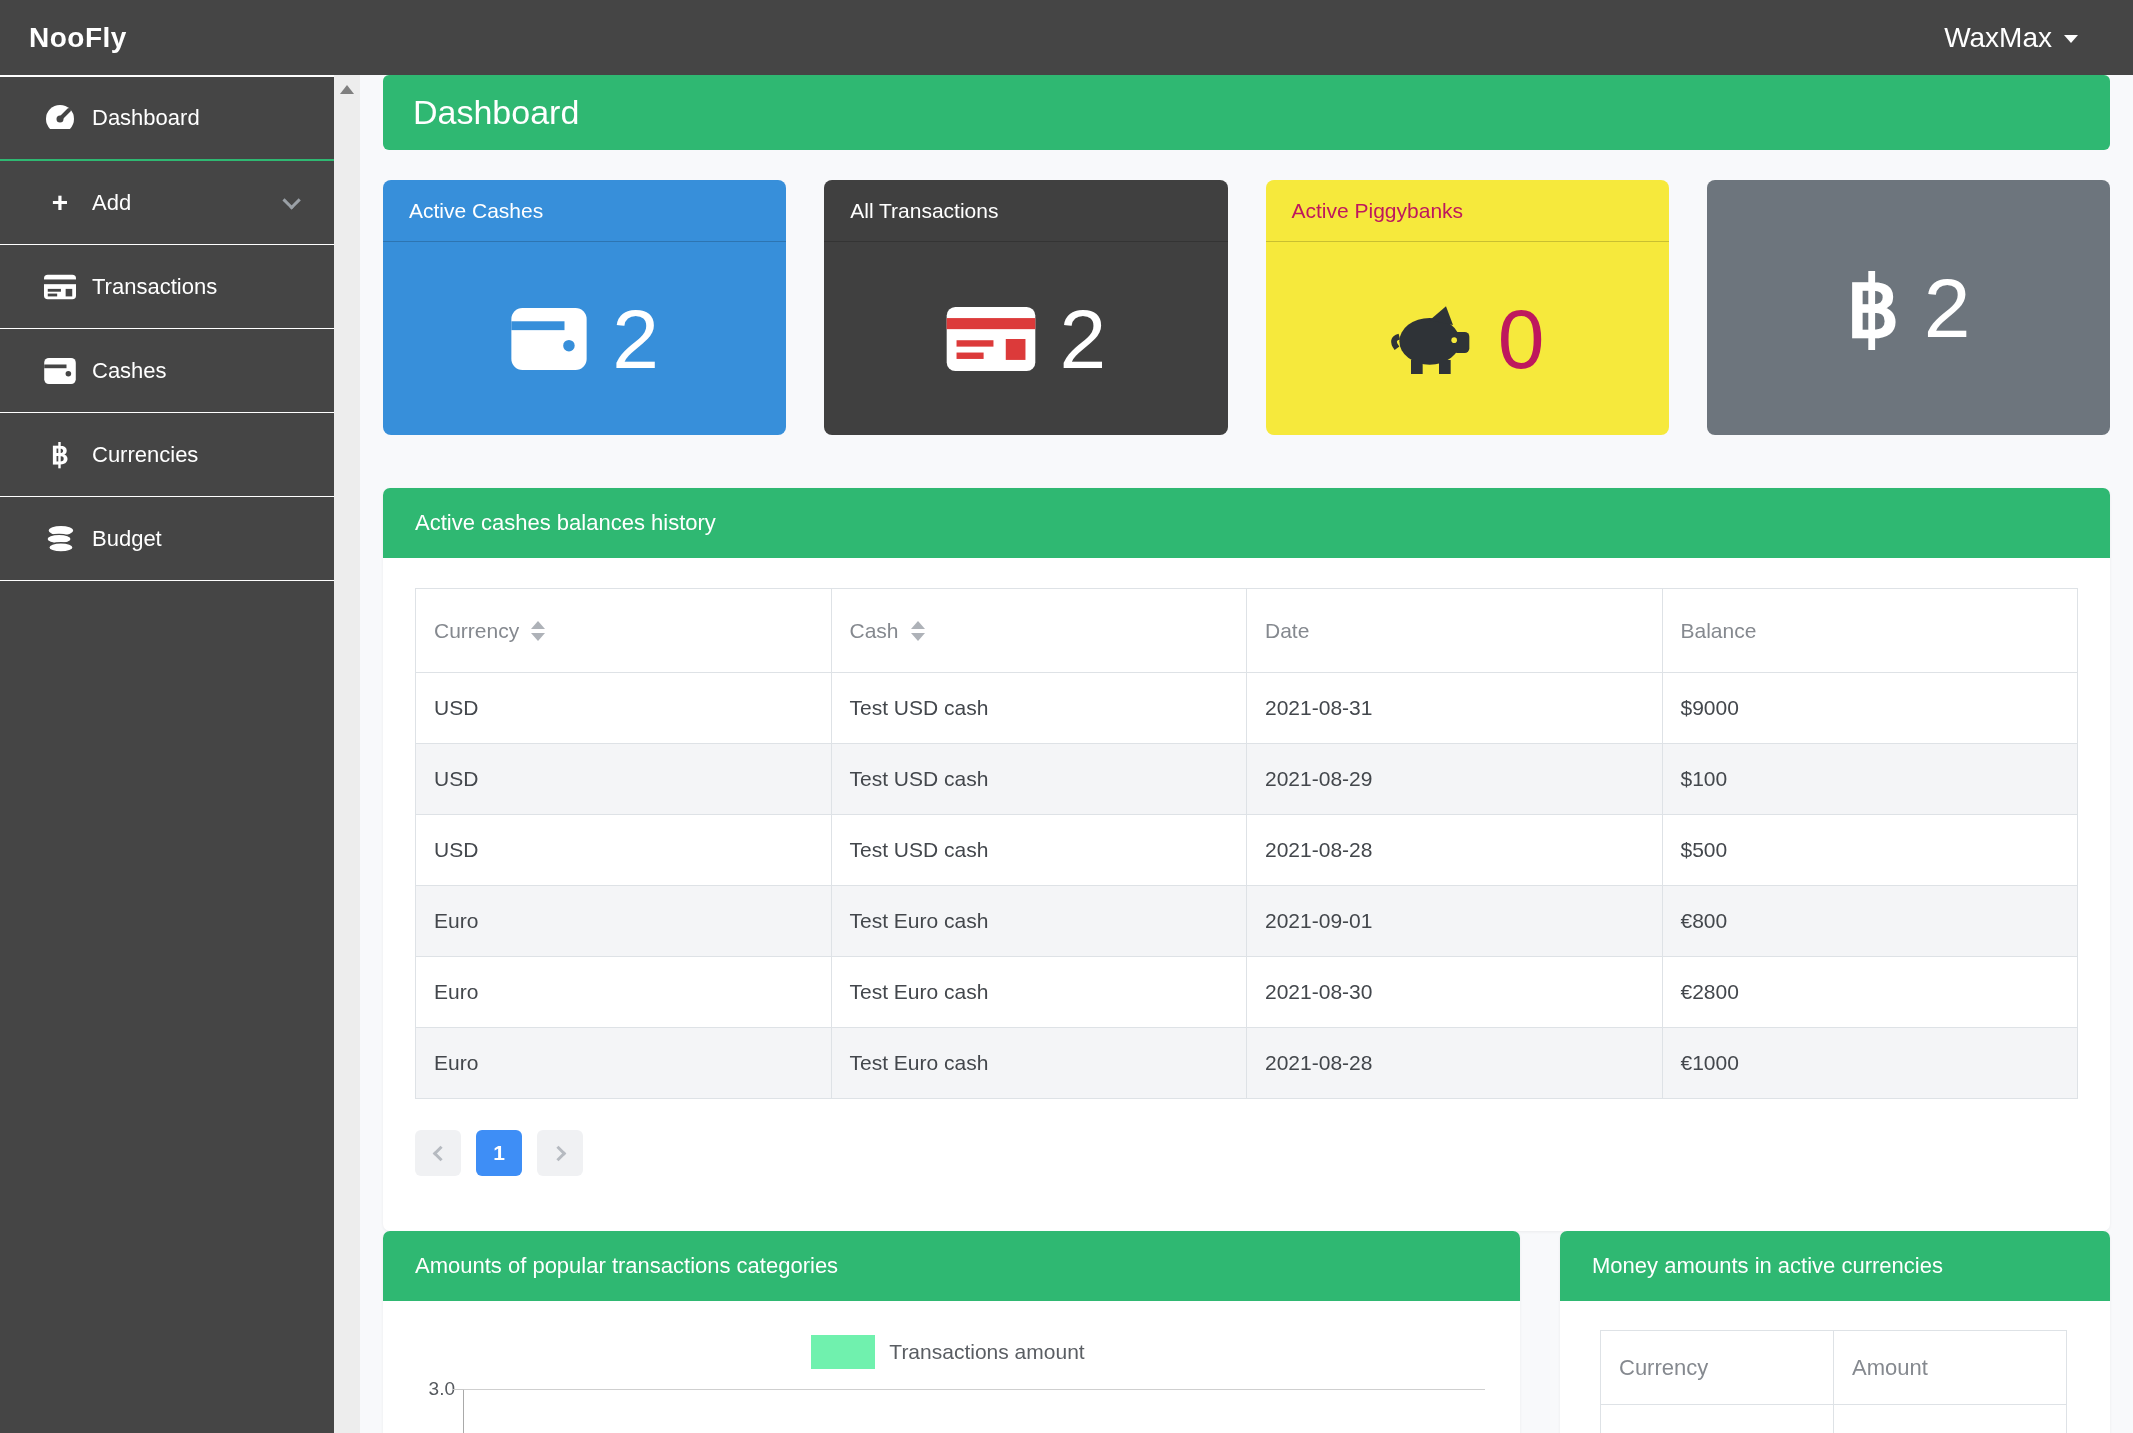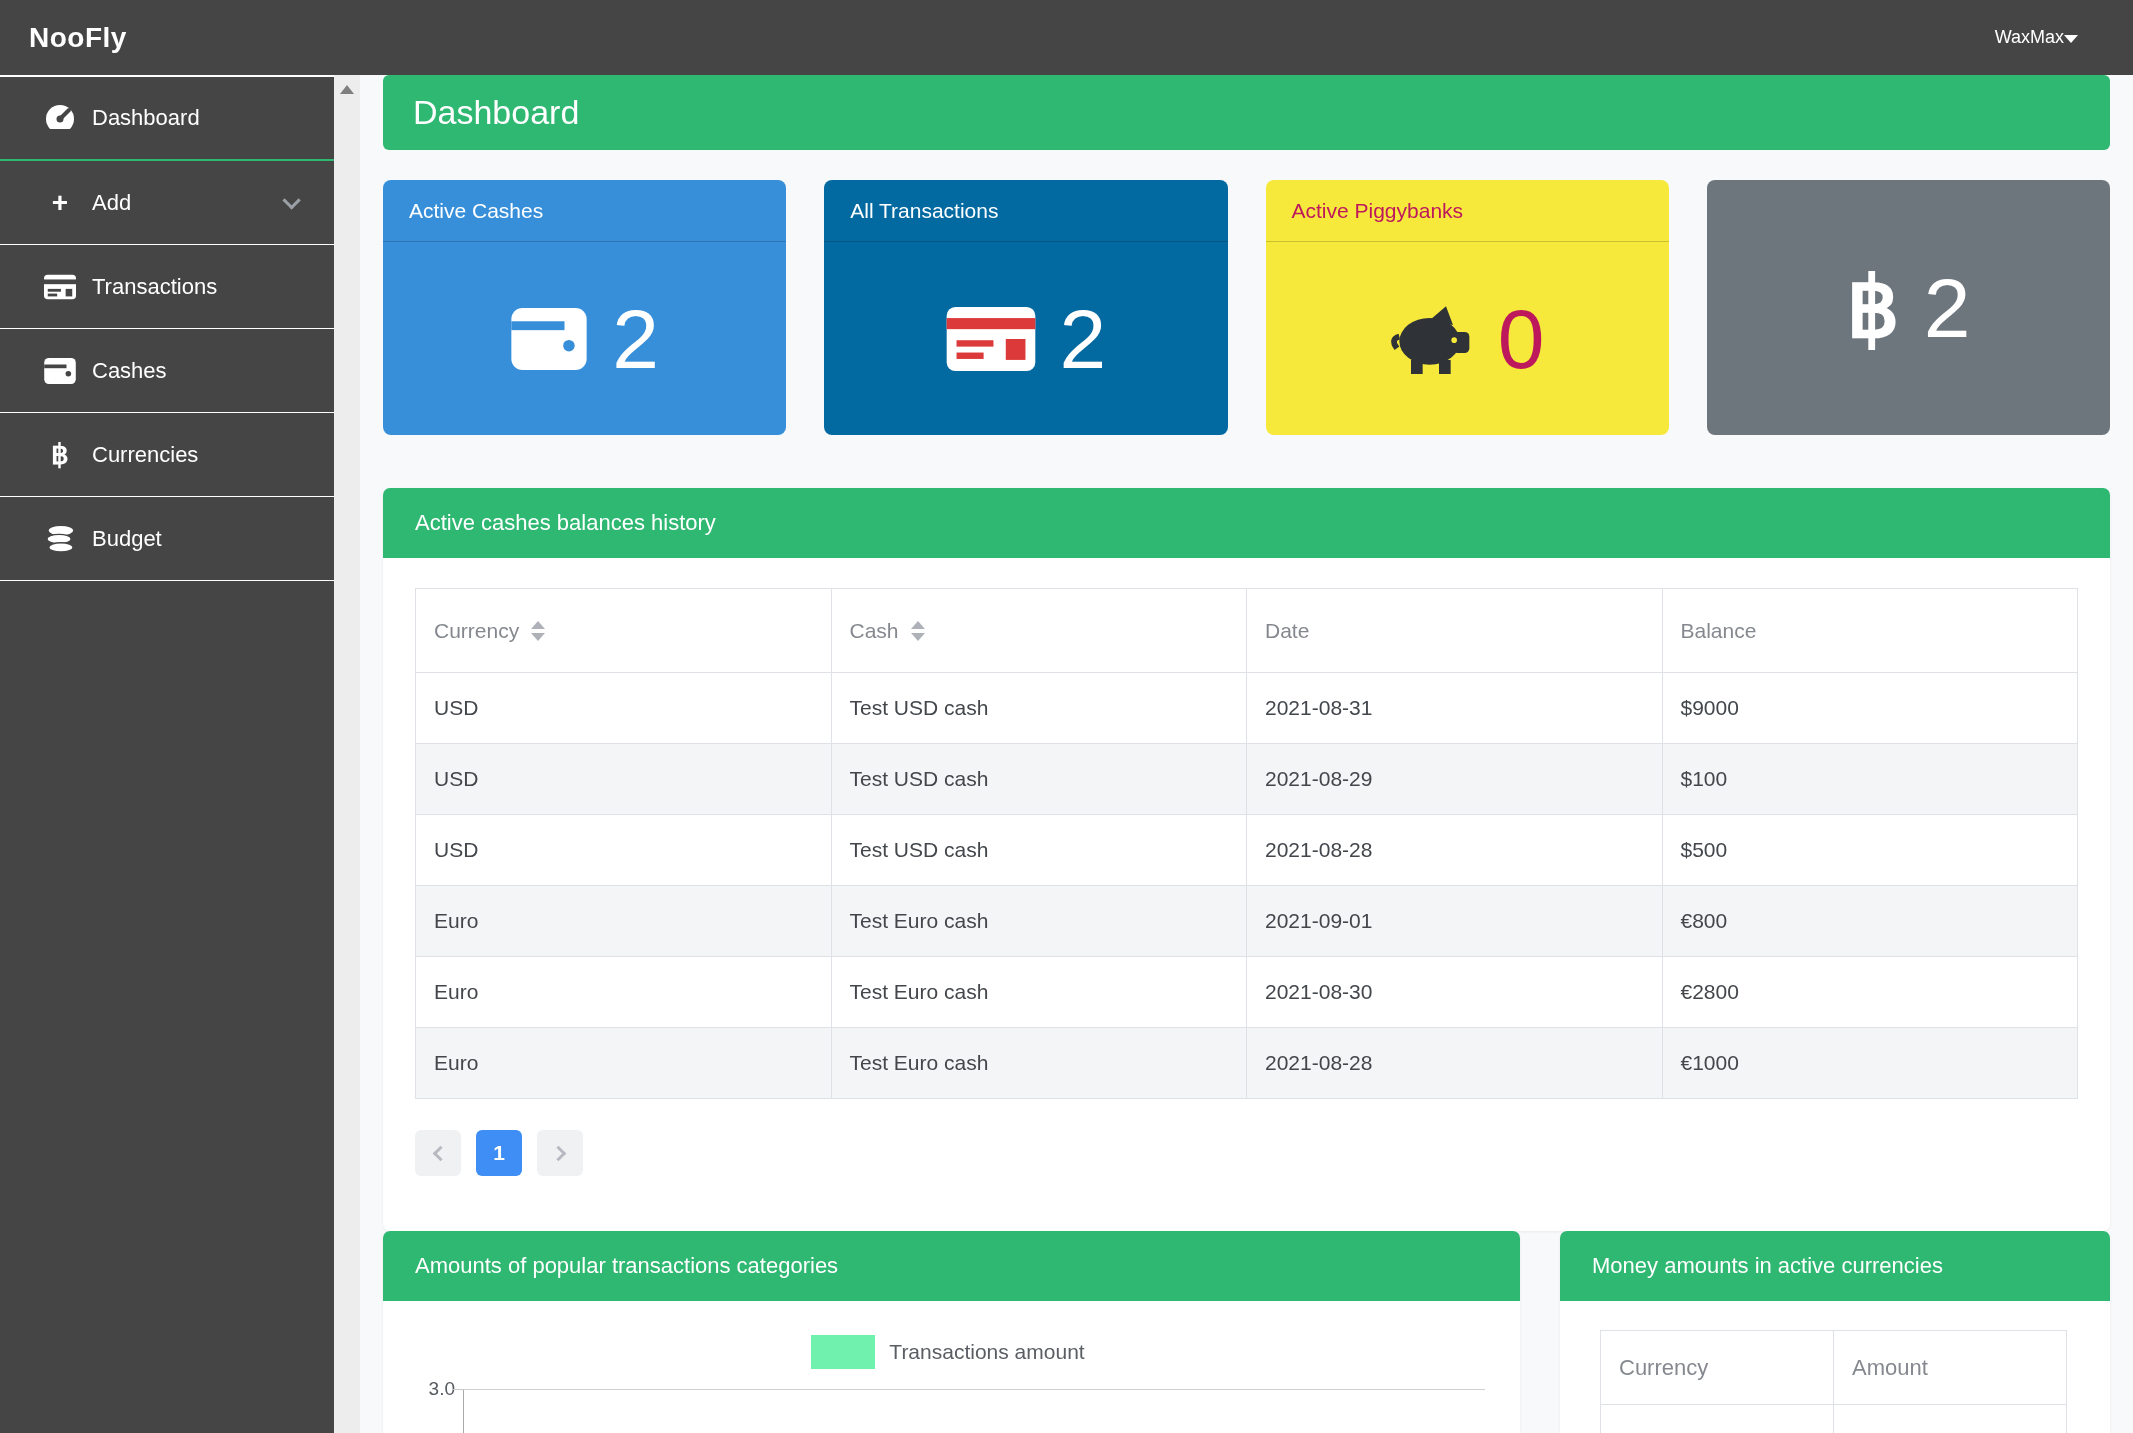--- a/index.html
+++ b/index.html
@@ -11,21 +11,21 @@
     overflow:hidden;
     color:#43474c;
   }
   
   .topbar {
     position:absolute; left:0; top:0; width:2133px; height:75px;
     background:#454545; display:flex; align-items:center; justify-content:space-between;
     padding:0 55px 0 29px; z-index:5;
   }
   .brand { color:#fff; font-size:28px; font-weight:700; letter-spacing:.5px; }
-  .user-menu { color:#fff; font-size:18px; display:flex; align-items:center; cursor:pointer; }
+  .user-menu { color:#fff; font-size:28px; display:flex; align-items:center; gap:12px; cursor:pointer; }
   .caret-down { width:0; height:0; border-left:7px solid transparent; border-right:7px solid transparent; border-top:8px solid #fff; margin-top:3px; }
   
   .sidebar {
     position:absolute; left:0; top:75px; bottom:0; width:334px;
     background:#454545; border-top:2px solid #fff;
   }
   .side-item {
     height:84px; display:flex; align-items:center; gap:16px;
     padding-left:44px; color:#fff; font-size:22px; cursor:pointer;
     border-bottom:1px solid #fff;
@@ -52,21 +52,21 @@
   .main { position:absolute; left:360px; top:75px; right:0; bottom:0; padding:0 23px; overflow:hidden; }
   .title-bar {
     height:75px; background:#2fb872; border-radius:6px;
     display:flex; align-items:center; padding-left:30px;
     color:#fff; font-size:34px; margin-bottom:30px;
   }
   
   .cards-row { display:flex; gap:38px; height:255px; margin-bottom:53px; }
   .stat-card { flex:1; border-radius:8px; overflow:hidden; display:flex; flex-direction:column; color:#fff; }
   .stat-card.blue   { background:#378fda; }
-  .stat-card.red    { background:#0369a1; }
+  .stat-card.red    { background:#404040; }
   .stat-card.yellow { background:#f6e93c; color:#be185d;justify-content:space-between; }
   .stat-card.gray   { background:#6d757d; }
   .stat-header {
     height:62px; display:flex; align-items:center; padding-left:26px;
     font-size:21px; border-bottom:1px solid rgba(0,0,0,.18); flex:none;
   }
   .stat-body { flex:1; display:flex; align-items:center; justify-content:center; gap:24px; }
   .stat-value { font-size:84px; font-weight:300; line-height:1; }
   .bitcoin-glyph { font-size:84px; font-weight:700; line-height:1; }
   

